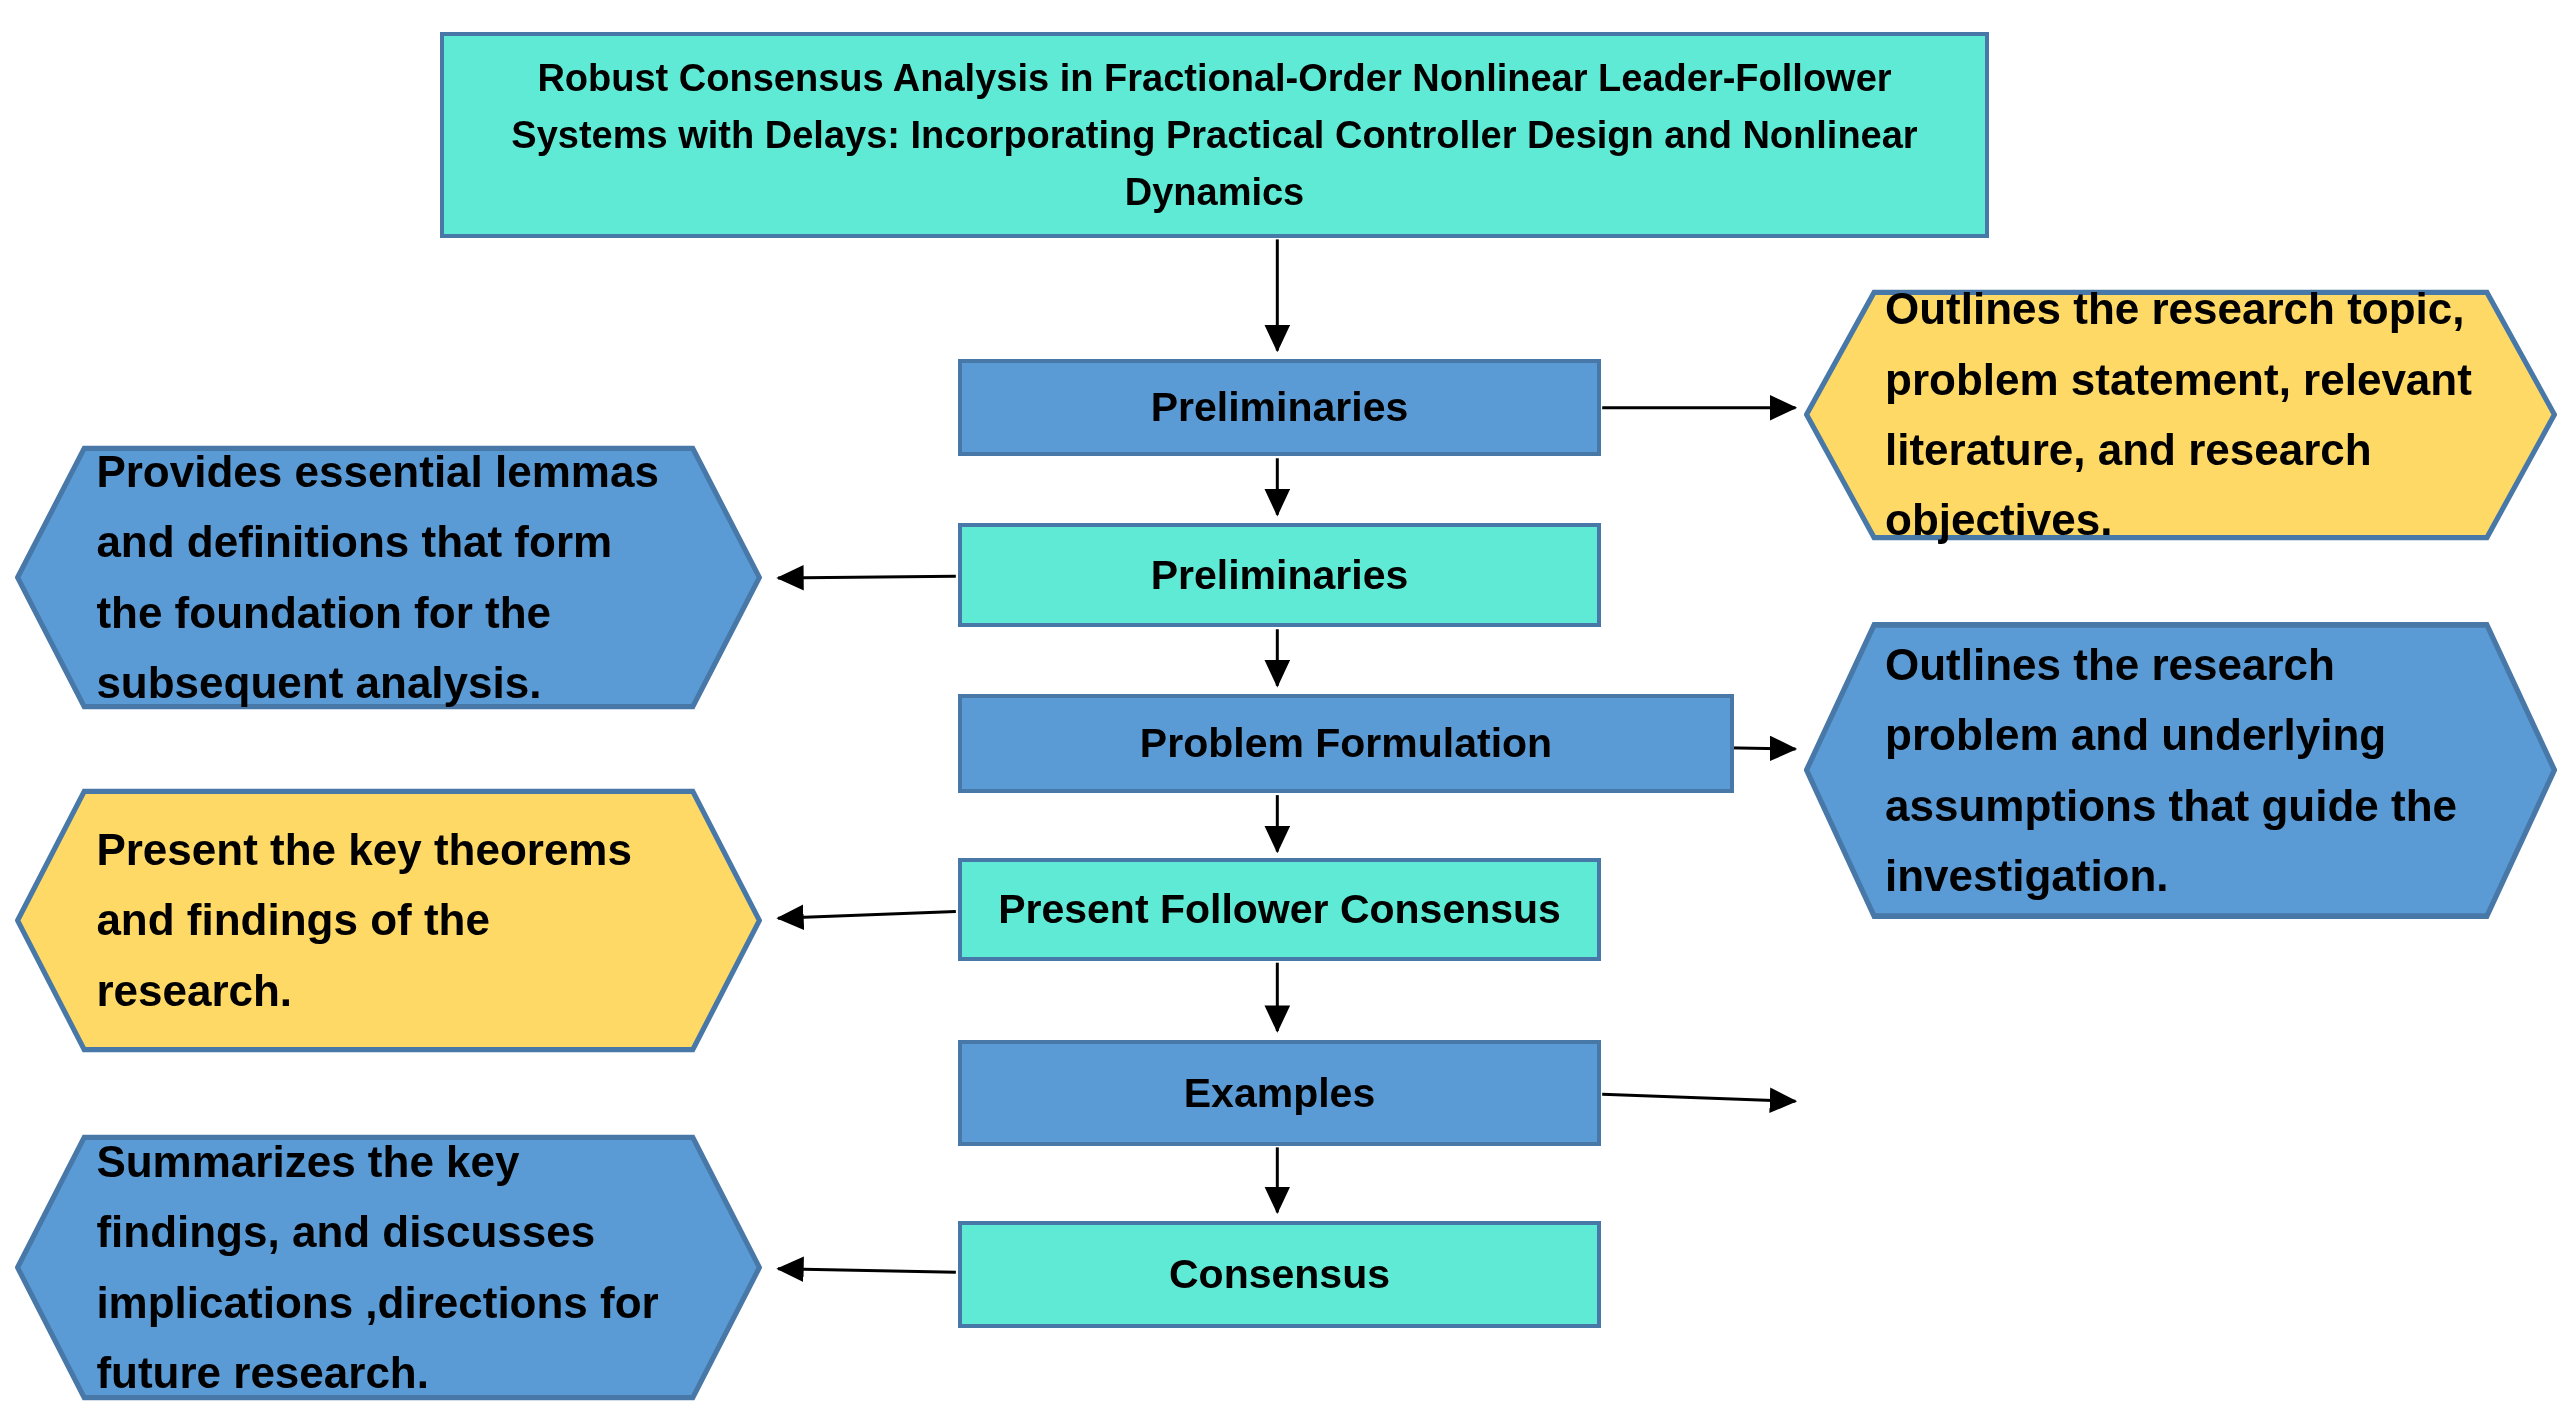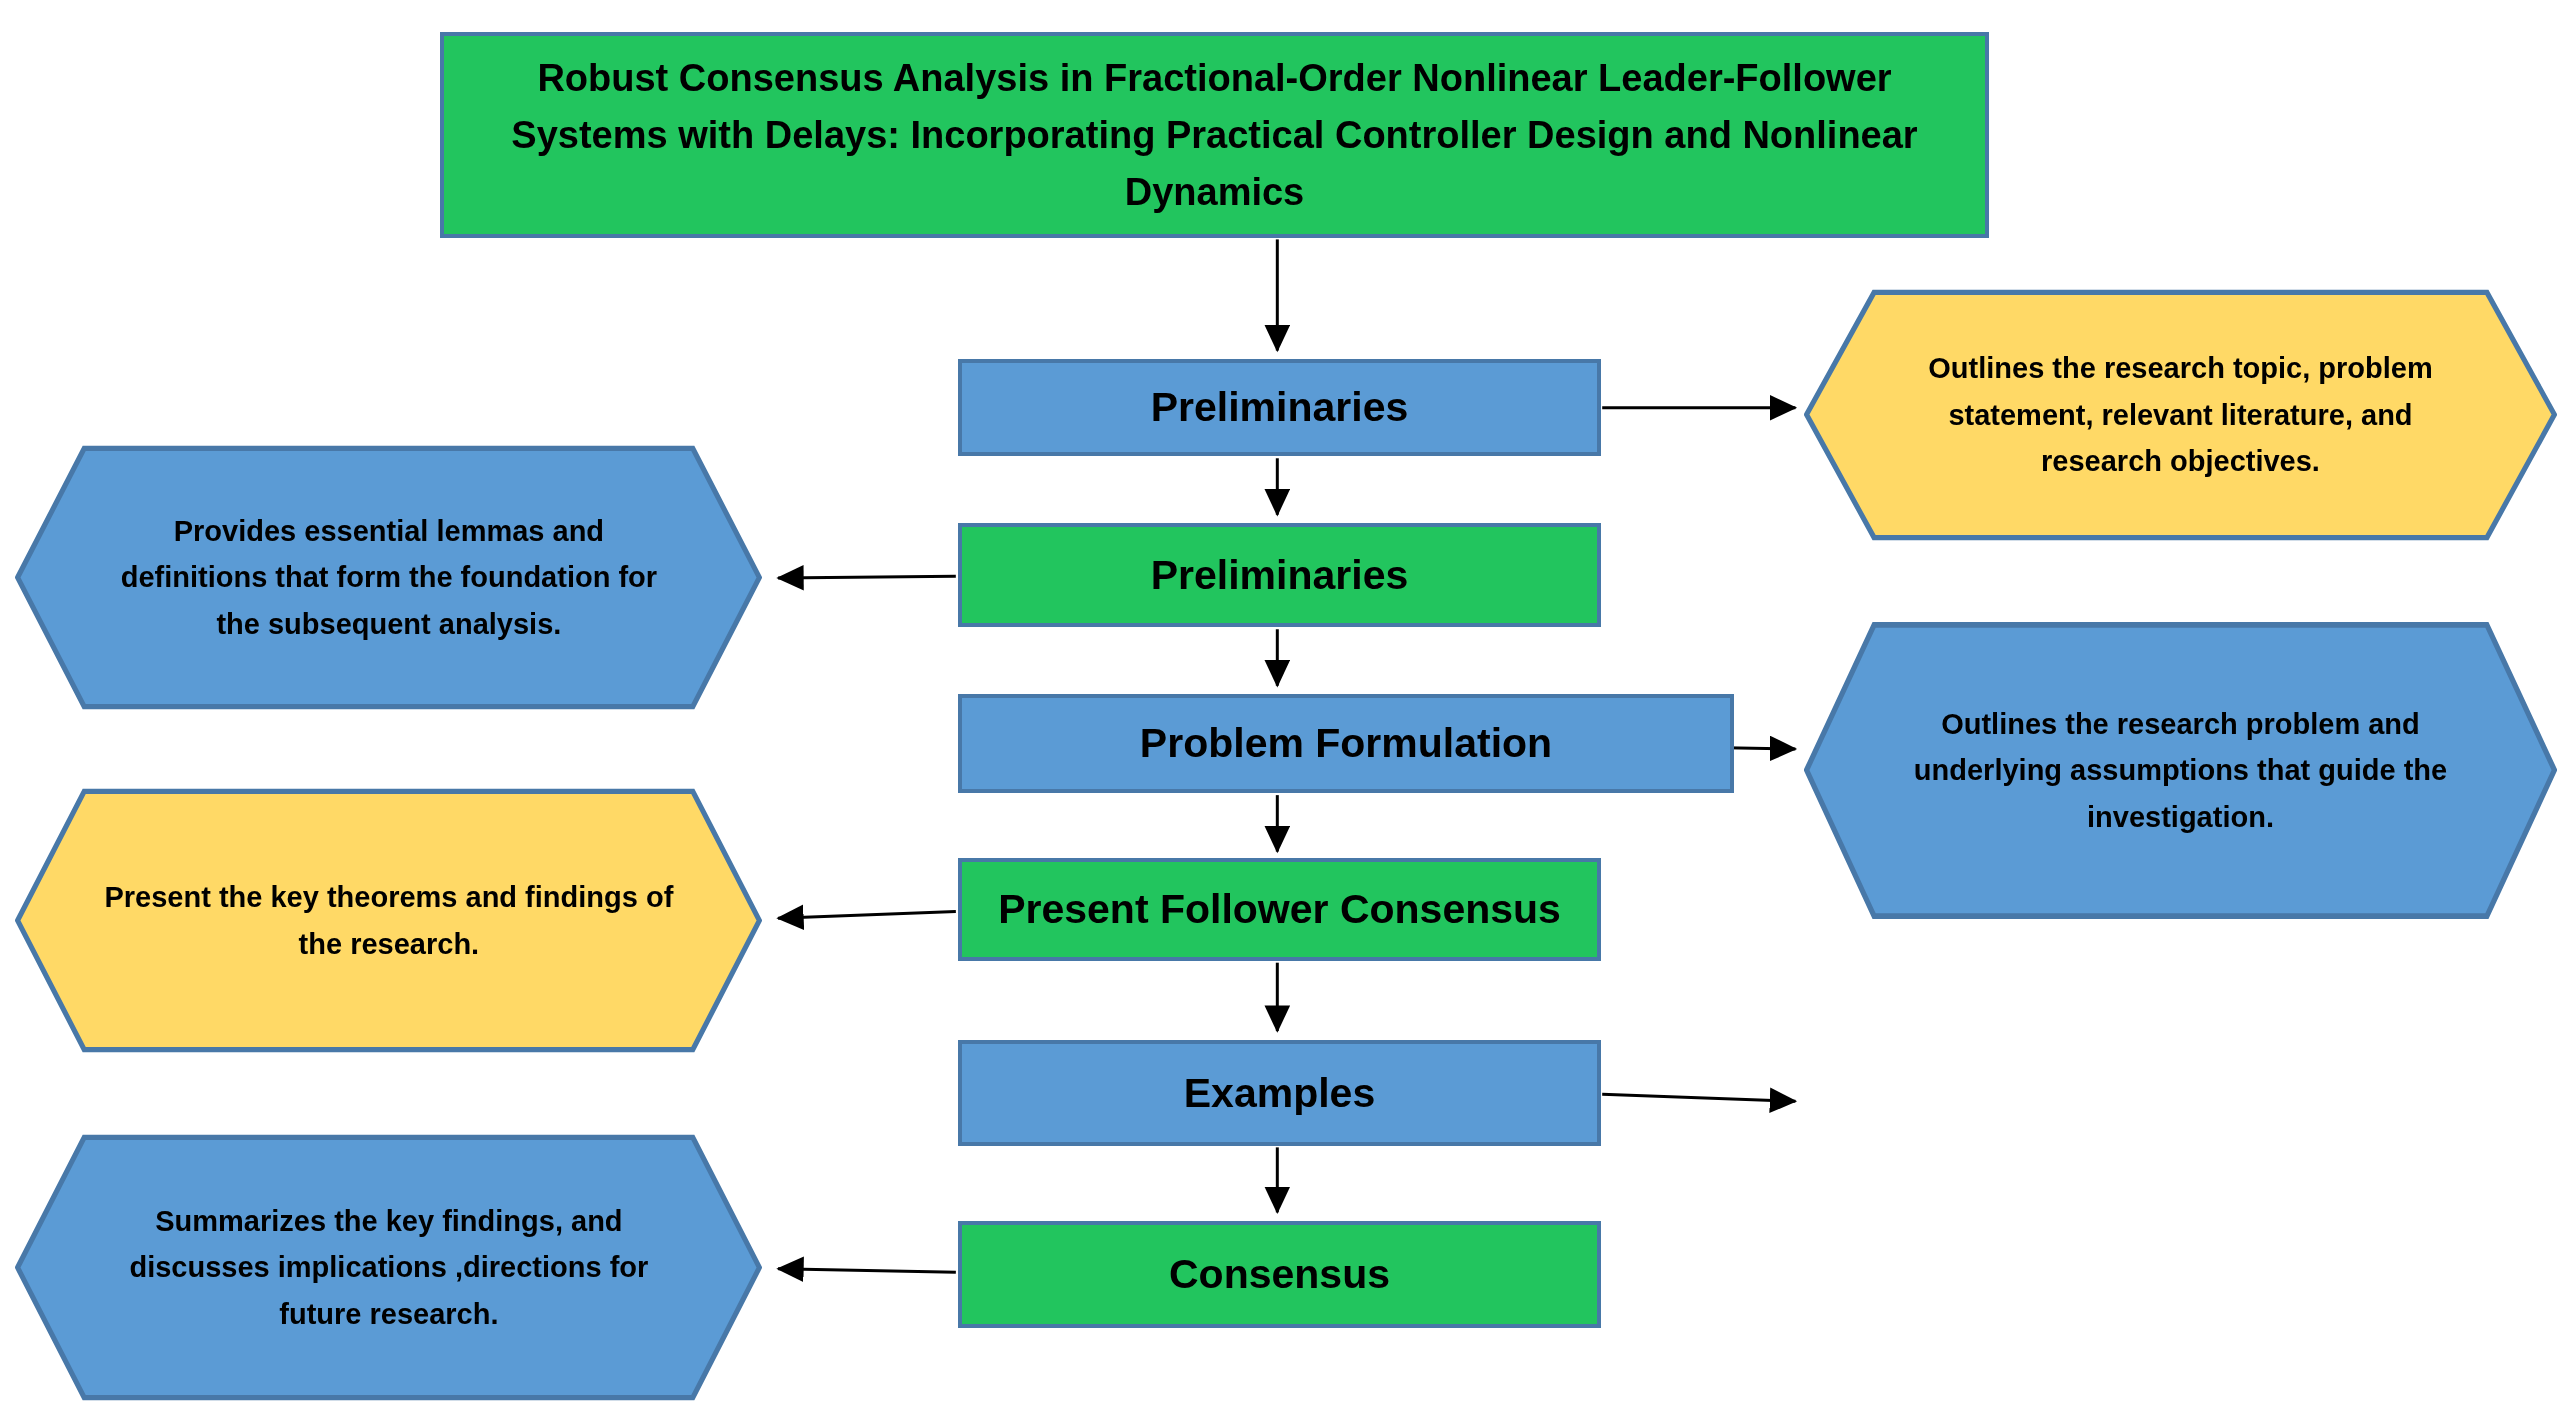--- a/index.html
+++ b/index.html
@@ -14,35 +14,34 @@
   }
   .box{
     position:absolute;
     box-sizing:border-box;
     border:4.3px solid #4878A8;
     display:flex;align-items:center;justify-content:center;
     text-align:center;
     font-size:41px;
     padding:0 26px;
   }
-  .yellow{background:#22c55e;}
+  .yellow{background:#5eead4;}
   .blue{background:#5B9BD5;}
   .title-box{
     left:440px;top:32px;width:1549px;height:206px;
     font-size:38px;line-height:1.5;padding:0 43px;
   }
   .hex{
     position:absolute;
   }
   .hex svg{position:absolute;left:0;top:0;width:100%;height:100%;}
   .hex .hex-text{
     position:absolute;left:0;top:0;right:0;bottom:0;
     display:flex;align-items:center;justify-content:center;
-    text-align:center;
-    font-size:29px;line-height:1.6;
+    font-size:44px;line-height:1.6;
     padding:3px 81px;
   }
   .overlay{position:absolute;left:0;top:0;width:2576px;height:1409px;pointer-events:none;}
 </style>
 </head>
 <body>
 
 <div class="canvas">
 
   <svg class="overlay" viewBox="0 0 3013 1648" xmlns="http://www.w3.org/2000/svg">

